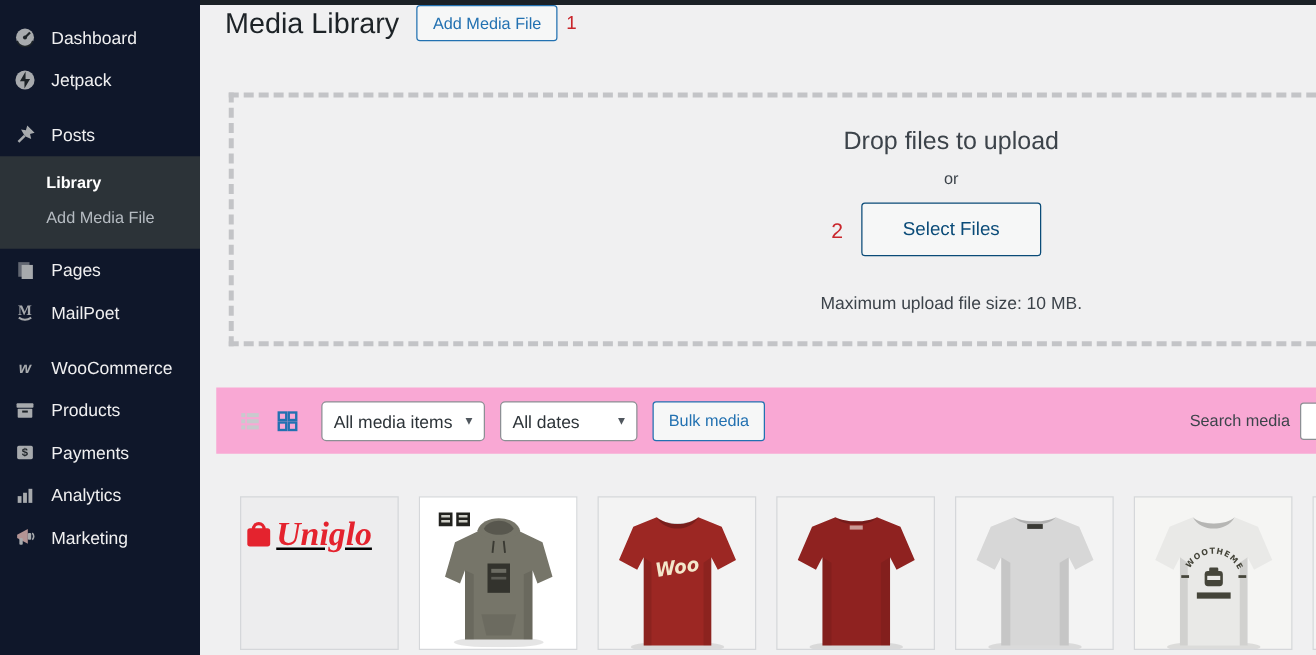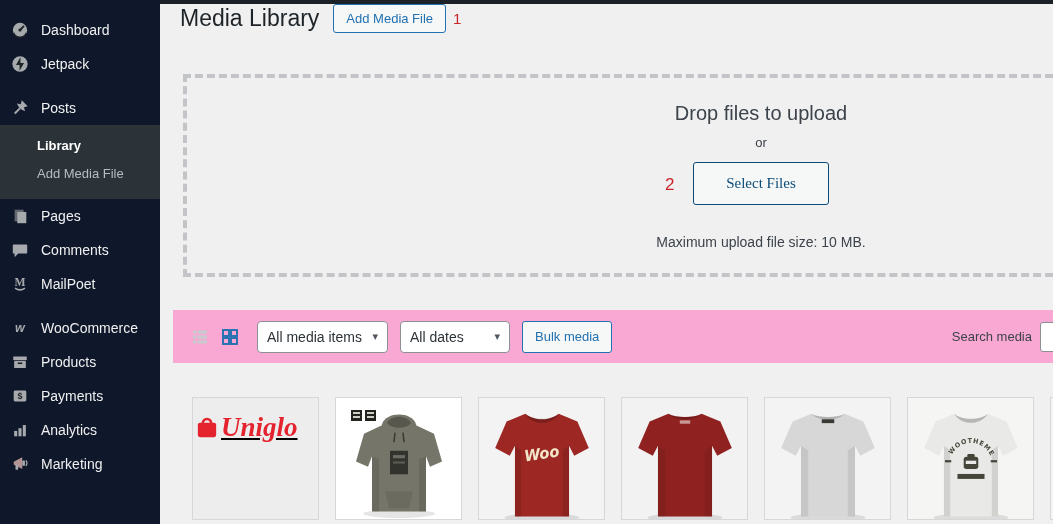--- a/index.html
+++ b/index.html
@@ -33,21 +33,21 @@
   .ann-1{font-size:15px;margin-left:7px;}
 
   
   .dropzone{position:absolute;left:23px;top:70px;right:-12px;height:195px;border:4px dashed #c3c4c7;}
   .dz-inner{width:1148px;text-align:center;padding-top:24px;}
   .dz-head{font-size:20px;color:#3c434a;margin:0 0 10px;font-weight:400;}
   .dz-or{font-size:13px;color:#3c434a;margin:0 0 12px;}
   .dz-btn-row{position:relative;height:46px;}
   .ann-2{position:absolute;left:calc(50% - 96px);top:50%;transform:translateY(-50%);font-size:17px;}
   .btn-select{background:#f6f7f7;border:1px solid #0a4b78;border-radius:3px;color:#0a4b78;
-    font-size:15px;padding:12px 32px;cursor:pointer;font-family:Liberation Serif, serif;}
+    font-size:15px;padding:12px 32px;cursor:pointer;font-family:Liberation Sans, sans-serif;}
   .dz-note{font-size:14px;color:#3c434a;margin-top:26px;}
 
   
   .toolbar{position:absolute;left:13px;top:306px;right:0;height:53px;background:#f9a8d4;
     display:flex;align-items:center;padding-left:12px;box-sizing:border-box;}
   .viewbtn{width:30px;height:30px;display:flex;align-items:center;justify-content:center;cursor:pointer;flex:none;}
   .select{height:32px;background:#fff;border:1px solid #8c8f94;border-radius:4px;display:flex;align-items:center;
     justify-content:space-between;padding:0 9px;font-size:14px;color:#2c3338;cursor:pointer;margin-left:12px;box-sizing:border-box;flex:none;}
   .sel-type{width:131px;}
   .sel-date{width:110px;}
@@ -164,28 +164,20 @@
       <div class="mi">
         <span class="ico">
           <svg width="18" height="18" viewBox="0 0 20 20">
               <rect x="4" y="3" width="10" height="13" fill="#a7aaad" opacity="0.55"></rect>
               <rect x="7" y="5.5" width="10" height="12.5" fill="#a7aaad"></rect>
             </svg>
         </span>
         <span class="lbl">Pages</span>
       </div>
 
-      <div class="mi">
-        <span class="ico">
-          <svg width="18" height="18" viewBox="0 0 20 20">
-              <path fill="#a7aaad" d="M3 4 h14 a1 1 0 0 1 1 1 v8 a1 1 0 0 1 -1 1 h-9 l-4 4 v-4 h-1 a1 1 0 0 1 -1 -1 v-8 a1 1 0 0 1 1 -1 z"></path>
-            </svg>
-        </span>
-        <span class="lbl">Comments</span>
-      </div>
 
       <div class="mi">
         <span class="ico">
           <svg width="18" height="18" viewBox="0 0 20 20">
               <text x="10" y="12.5" text-anchor="middle" font-family="Liberation Serif, serif" font-size="13" font-weight="bold" fill="#a7aaad">M</text>
               <path d="M4.5 14.5 Q10 18.5 15.5 14.5" fill="none" stroke="#a7aaad" stroke-width="1.8"></path>
             </svg>
         </span>
         <span class="lbl">MailPoet</span>
       </div>

